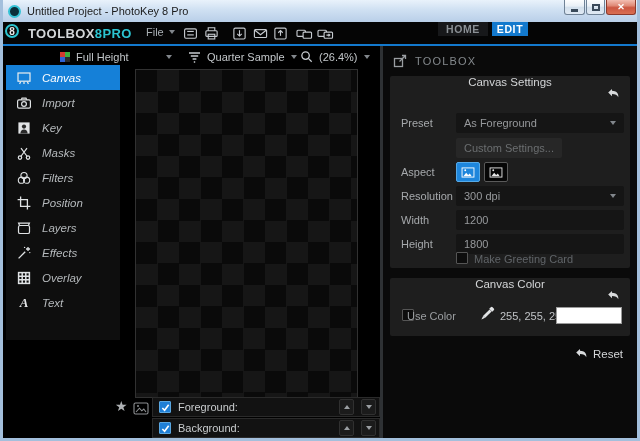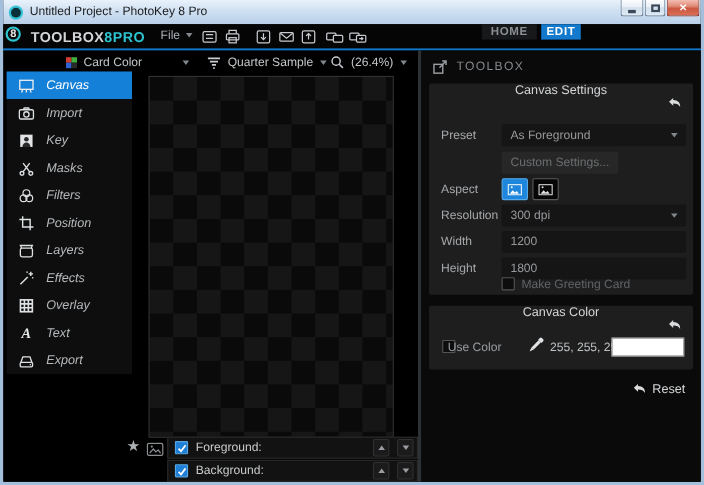--- a/index.html
+++ b/index.html
@@ -191,21 +191,21 @@
 
   <div class="content">
 
     <div class="vdrop" style="left:52px;width:122px">
       <span class="fc-ico">
         <span style="background:#d23b2f"></span>
           <span style="background:#3fae3f"></span>
         <span style="background:#2f62d3"></span>
           <span style="background:#2a2a2a"></span>
       </span>
-      <span class="vlabel">Card Color</span>
+      <span class="vlabel">Full Height</span>
       <span class="caret"></span>
     </div>
     <div class="vdrop" style="left:180px;width:110px">
       <span>
         <svg width="13" height="12" viewBox="0 0 13 12" stroke="#c7cbd0" stroke-width="1.6" fill="none">
           <path d="M1 2h11M2.8 5h7.4M4.6 8h3.8M5.8 11h1.4"></path>
           </svg>
       </span>
       <span class="vlabel">Quarter Sample</span>
       <span class="caret"></span>
@@ -307,30 +307,20 @@
               <path d="M6.2 2.6v10.8M9.8 2.6v10.8M2.6 6.2h10.8M2.6 9.8h10.8"></path>
             </svg>
           </span>
         <span class="lb">Overlay</span>
       </div>
       <div class="side-item">
         <span class="ic">
             <span class="txt-A">A</span>
           </span>
         <span class="lb">Text</span>
-      </div>
-      <div class="side-item">
-        <span class="ic">
-          <svg width="16" height="16" viewBox="0 0 16 16" fill="none" stroke="#dfe2e4" stroke-width="1.2">
-            <path d="M3 9.4 4.8 4.4h6.4L13 9.4"></path>
-              <rect x="2.4" y="9.4" width="11.2" height="4.2" rx="1"></rect>
-              <circle cx="11.6" cy="11.5" r=".7" fill="#dfe2e4" stroke="none"></circle>
-            </svg>
-          </span>
-        <span class="lb">Export</span>
       </div>
     </div>
 
     <div class="canvas"></div>
 
     <span class="star">★</span>
     <span class="photo-btn">
       <svg width="16" height="13" viewBox="0 0 16 13" fill="none" stroke="#8d9093" stroke-width="1.1">
         <rect x="1" y="1" width="14" height="11" rx="1.5"></rect>
           <path d="m3 10 3.4-3.8 2.4 2.6 2-1.8 2.2 3"></path>

